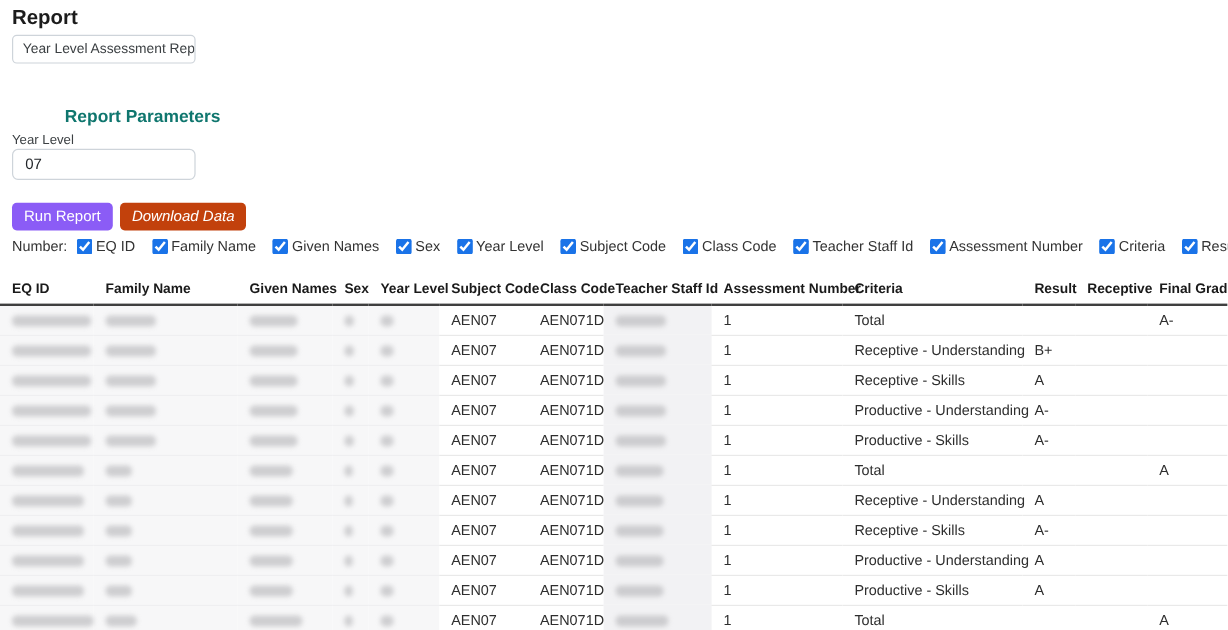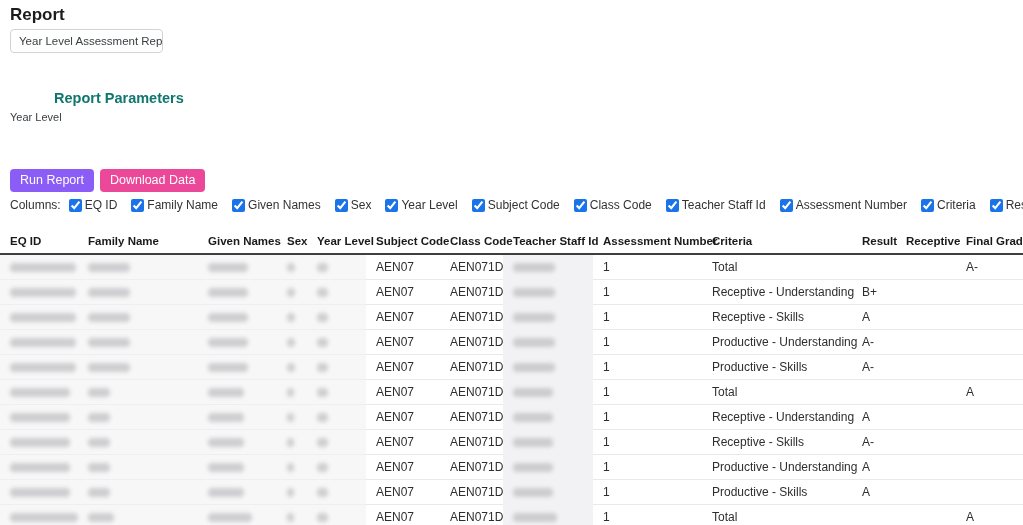--- a/index.html
+++ b/index.html
@@ -16,21 +16,21 @@
   .params-heading { position:absolute; left:10px; top:90px; font-size:14.5px; font-weight:bold; color:#0f766e;margin-left:44px; }
   .year-level-label { position:absolute; left:10px; top:111px; font-size:11px; color:#3c4043; }
   .year-level-input { position:absolute; left:10px; top:124px; width:153px; height:26px;
     border:1px solid #ced4da; border-radius:5px; font-size:12.5px; color:#212529; padding:0 10px;
     font-family:"Liberation Sans", sans-serif; }
 
   .actions { position:absolute; left:10px; top:169px; display:flex; gap:6px; }
   .btn { border:none; border-radius:4px; color:#fff; font-size:12.5px; padding:4px 10px; height:23px;
     font-family:"Liberation Sans", sans-serif; cursor:pointer; line-height:1.15; }
   .btn-run { background:#8b5cf6; }
-  .btn-download { background:#ec4899; }
+  .btn-download { background:#c2410c;font-style:italic; }
 
   .columns-bar { position:absolute; left:10px; top:198px; display:flex; align-items:center;
     gap:14px; font-size:12px; color:#333; white-space:nowrap; }
   .columns-bar .bar-label { margin-right:-6px; }
   .col-opt { display:flex; align-items:center; gap:3px; cursor:pointer; }
   .col-opt input { width:13px; height:13px; accent-color:#1a73e8; margin:0; cursor:pointer; }
 
   table.report { position:absolute; left:0; top:228px; width:1023px; border-collapse:collapse;
     table-layout:fixed; }
   table.report th { text-align:left; font-size:11.5px; font-weight:bold; color:#1a1a1a;
@@ -50,28 +50,29 @@
 <div class="page">
 
   <div class="page-title">Report</div>
 
   <div class="report-select">
     <span>Year Level Assessment Repor</span>
   </div>
 
   <div class="params-heading">Report Parameters</div>
   <div class="year-level-label">Year Level</div>
+  <input class="year-level-input" type="text" value="07" style="">
 
   <div class="actions">
     <button class="btn btn-run">Run Report</button>
     <button class="btn btn-download">Download Data</button>
   </div>
 
   <div class="columns-bar">
-    <span class="bar-label">Columns:</span>
+    <span class="bar-label">Number:</span>
     <span id="columns-items" style="display:flex;align-items:center;gap:14px;">
         <label class="col-opt">
           <input type="checkbox" checked="" style="">
           <span>EQ ID</span>
         </label>
         <label class="col-opt">
           <input type="checkbox" checked="" style="">
           <span>Family Name</span>
         </label>
         <label class="col-opt">

